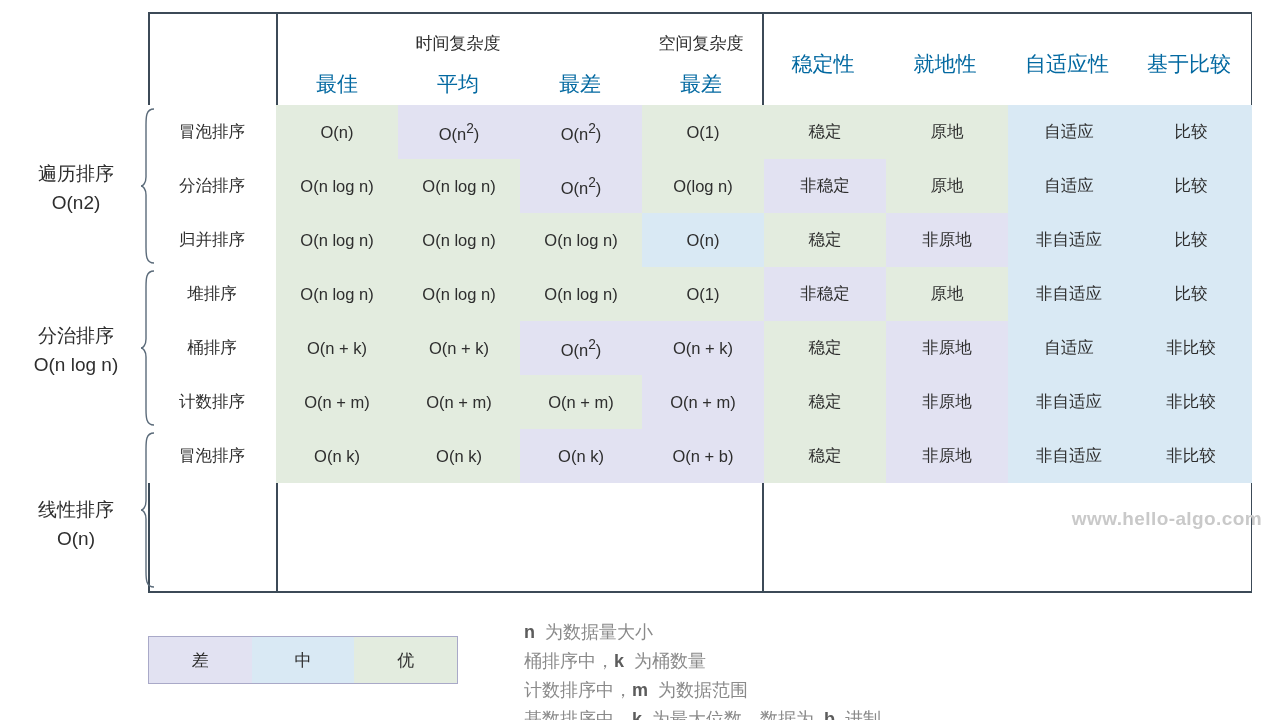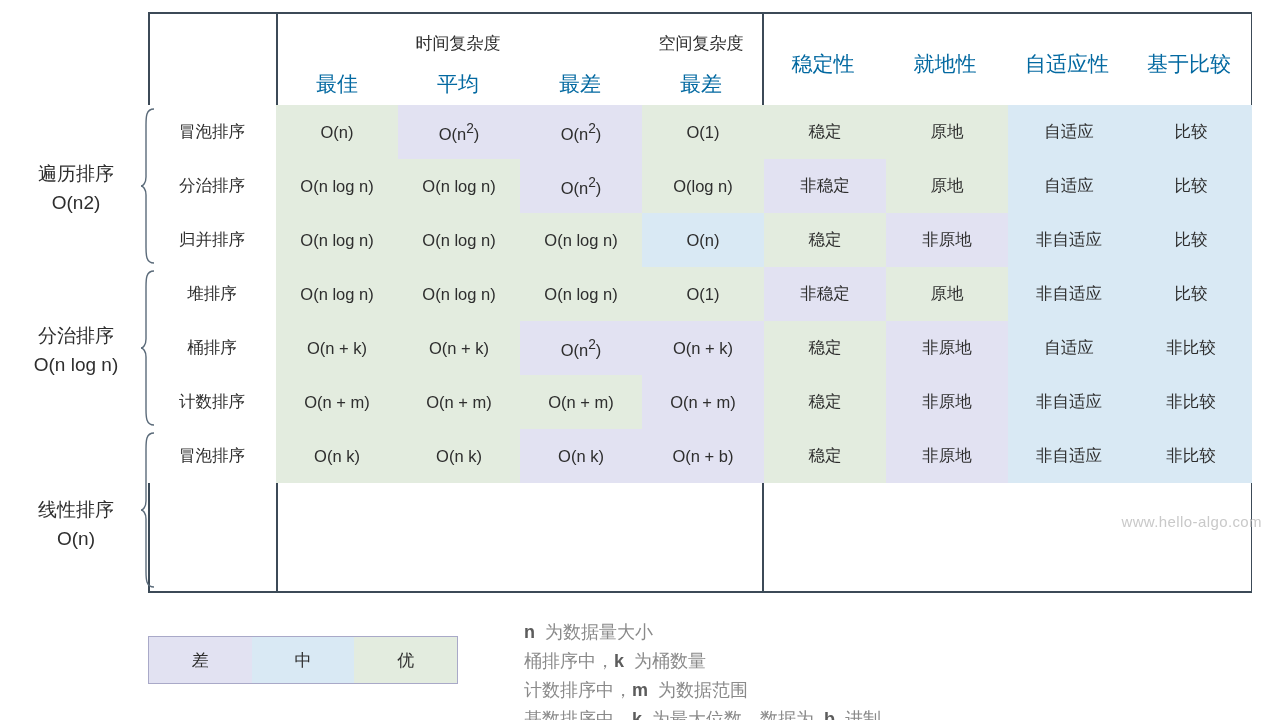--- a/index.html
+++ b/index.html
@@ -142,23 +142,24 @@
     font-size: 18px;
     line-height: 1.62;
     color: #8a8a8a;
   }
   .notes b { color: #5c5c5c; font-weight: bold; }
 
   .watermark {
     position: absolute;
     right: 18px;
     bottom: 14px;
-    font-size: 15px;
+    font-size: 19px;
     color: #c9c9c9;
     letter-spacing: 0.4px;
+    font-weight: bold;
   }
 </style>
 </head>
 <body>
 
 <div class="sheet">
 
   <div class="rule-top"></div>
   <div class="rule-head"></div>
   <div class="rule-bottom"></div>

